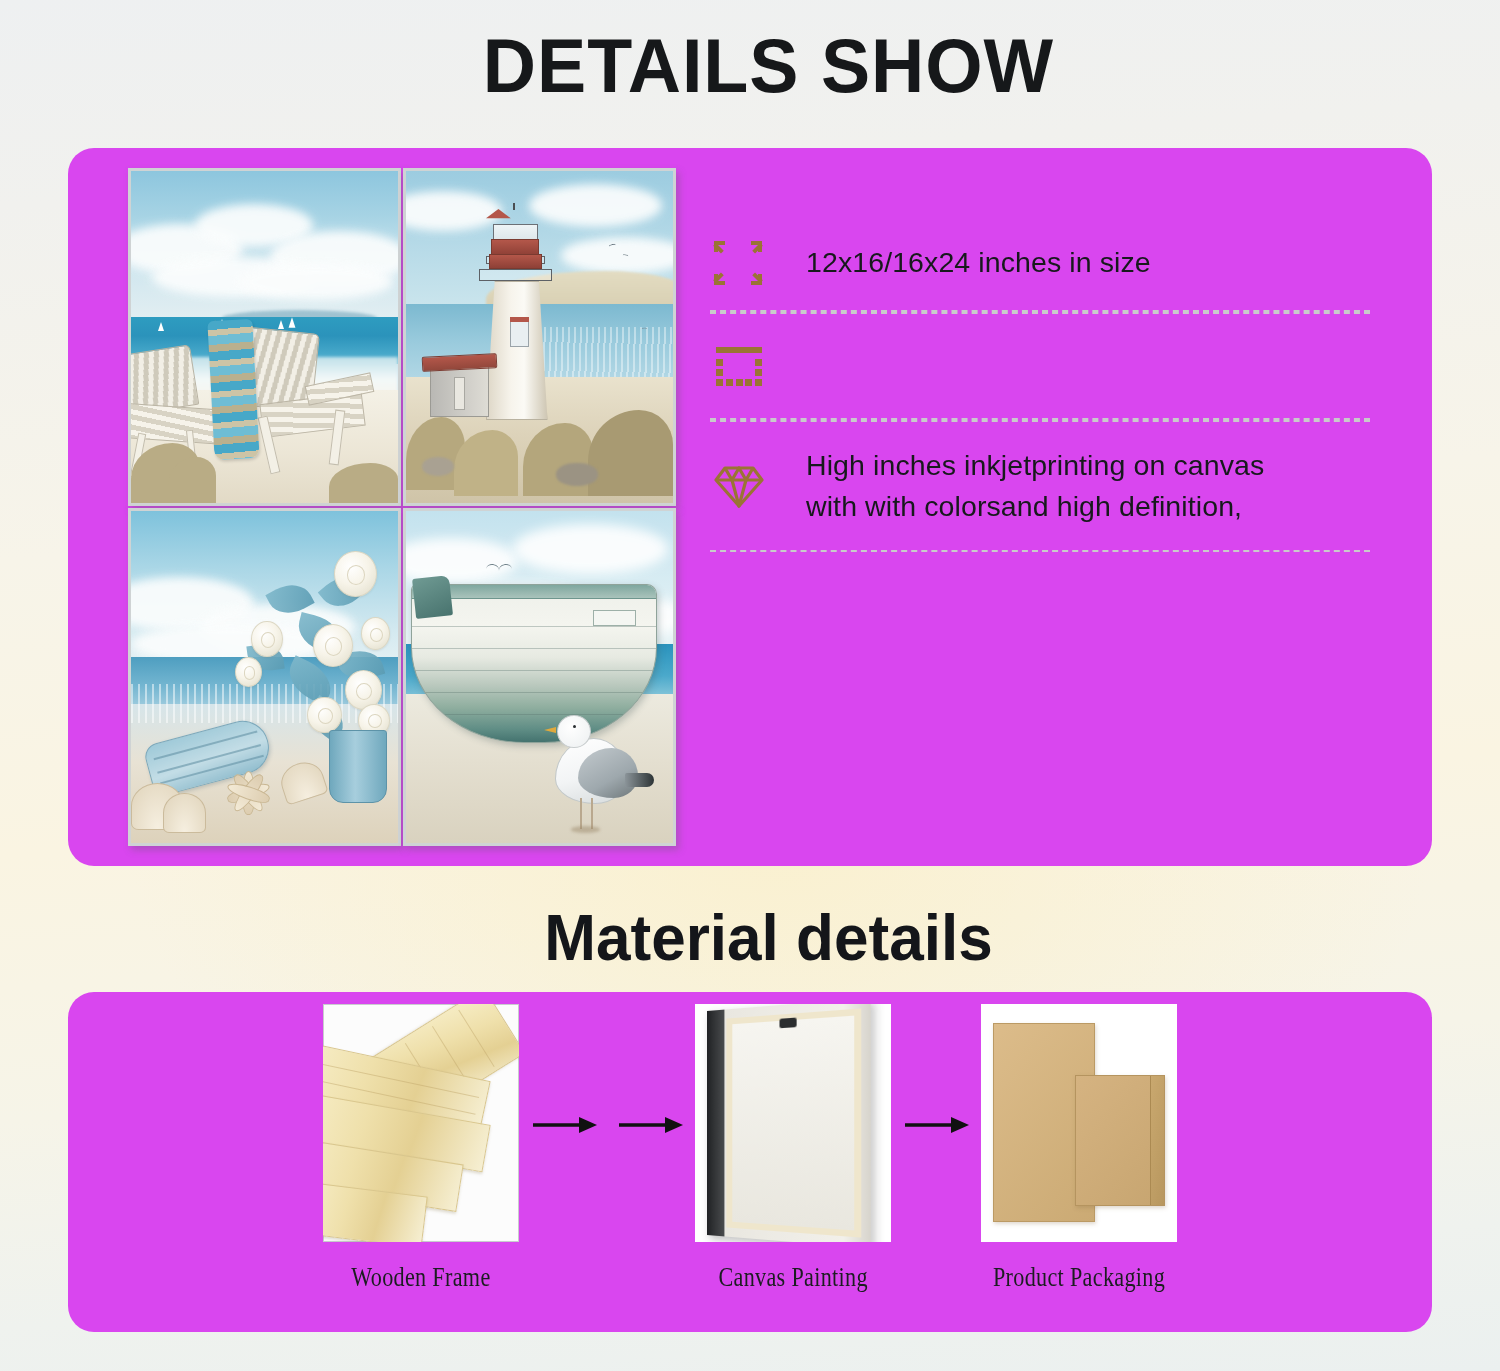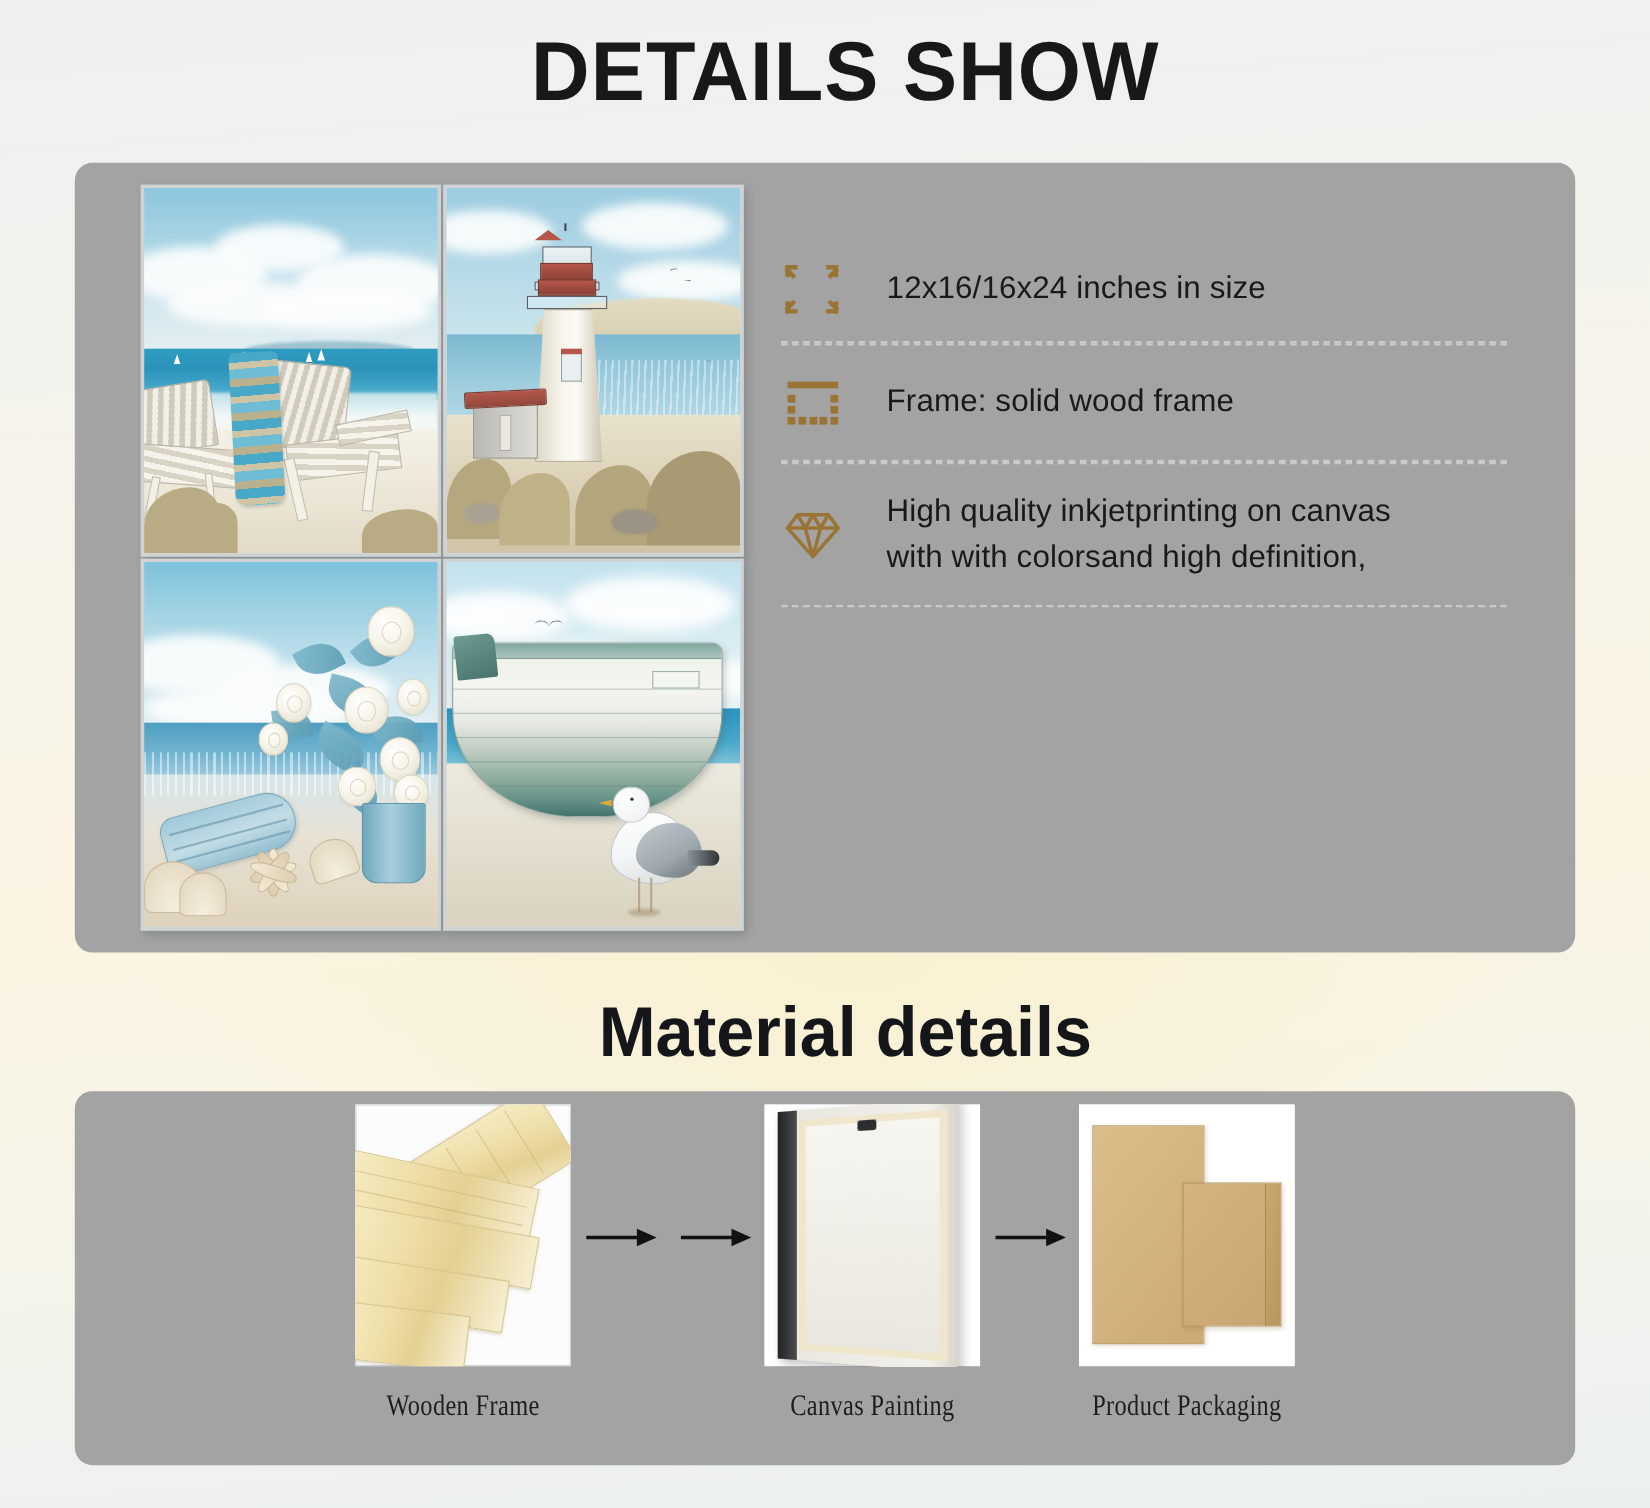--- a/index.html
+++ b/index.html
@@ -30,22 +30,22 @@
     transform: scaleX(0.97);
   }
   .h-material {
     font-size: 64px; font-weight: bold; color: #14161a;
     line-height: 1; padding-top: 16px;
     transform: scaleX(0.97);
   }
 
   
   .card {
-    position: absolute; background: #a3a3a3;
-    border-radius: 16px;
+    position: absolute; background: #d946ef;
+    border-radius: 26px;
   }
   #top-card  { left: 68px; top: 148px;  width: 1364px; height: 718px; }
   #bot-card  { left: 68px; top: 992px;  width: 1364px; height: 340px; }
 
   
   .gallery {
     position: absolute; left: 60px; top: 20px;
     width: 548px; height: 680px;
     display: grid;
     grid-template-columns: 273px 273px;
@@ -480,41 +480,40 @@
             <rect x="6" y="41" width="7" height="7"></rect>
             <rect x="45" y="21" width="7" height="7"></rect>
               <rect x="45" y="31" width="7" height="7"></rect>
             <rect x="45" y="41" width="7" height="7"></rect>
             <rect x="16" y="41" width="7" height="7"></rect>
               <rect x="26" y="41" width="7" height="7"></rect>
             <rect x="35" y="41" width="7" height="7"></rect>
           </g>
         </svg>
       </div>
-      <div class="spec-text">Frame: solid wood frame</div>
     </div>
 
     <div class="spec-sep"></div>
 
 
     <div class="spec-sep"></div>
 
     <div class="spec-row" style="height:128px">
       <div class="spec-icon">
         <svg width="58" height="56" viewBox="0 0 58 56">
           <g fill="none" stroke="#9a7434" stroke-width="3.2" stroke-linejoin="round">
             <polygon points="29,48 6,22 15,10 43,10 52,22"></polygon>
             <polyline points="6,22 52,22"></polyline>
             <polyline points="15,10 22,22 29,48 36,22 43,10"></polyline>
             <polyline points="22,22 29,10 36,22"></polyline>
           </g>
         </svg>
       </div>
       <div class="spec-text">
-        <div>High quality inkjetprinting on canvas</div>
+        <div>High inches inkjetprinting on canvas</div>
         <div>with with colorsand high definition,</div>
       </div>
     </div>
 
     <div class="spec-sep"></div>
 
   </div>
 </div>
 
 <div class="heading-wrap" style="position:absolute;left:0;right:0;top:890px">

